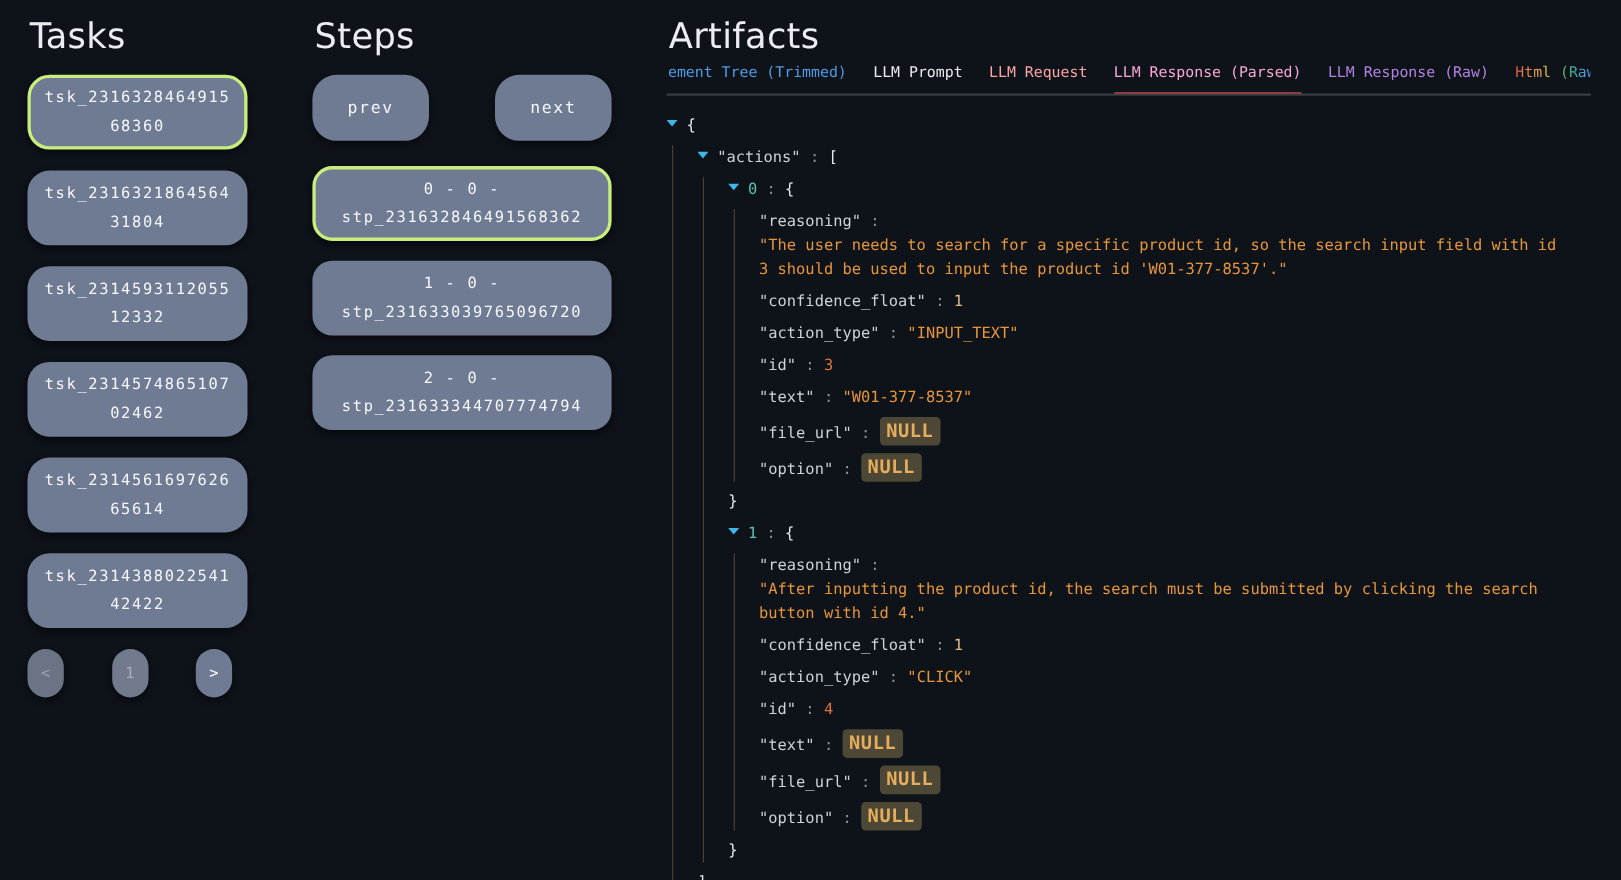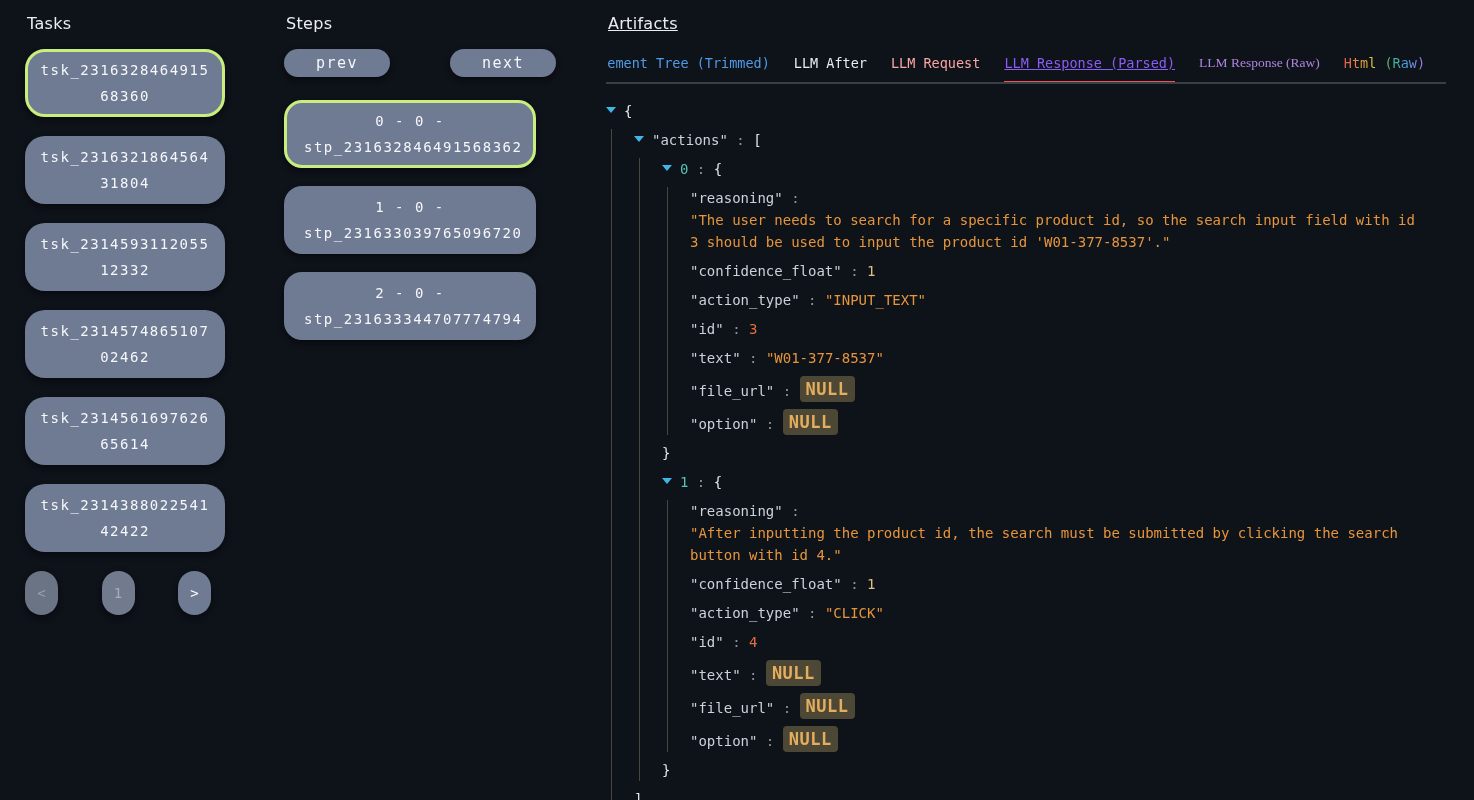--- a/index.html
+++ b/index.html
@@ -6,21 +6,21 @@
   html,body { margin:0; padding:0; }
   body {
     width:1474px; height:800px; overflow:hidden;
     background:#0e1219; color:#e8ebef;
     font-family:"DejaVu Sans Mono", monospace;
   }
   .col { position:absolute; top:0; }
   .col h1 {
     margin:14px 0 16px 2px;
     font-family:"DejaVu Sans", sans-serif;
-    font-weight:500; font-size:16px; color:#eaedf2; letter-spacing:.3px;
+    font-weight:500; font-size:32px; color:#eaedf2; letter-spacing:.3px;
   }
   
   .btn {
     display:block; border:none; cursor:pointer;
     background:#6f7b93; color:#f5f7fa;
     font-family:"DejaVu Sans Mono", monospace;
     font-size:14px; letter-spacing:1.5px; line-height:26px;
     box-shadow:0 3px 6px rgba(0,0,0,.45);
     text-align:center;
   }
@@ -28,27 +28,27 @@
   .task-btn { width:200px; padding:8px 13px; border-radius:20px; word-break:break-all; margin-bottom:19px; }
   .task-btn.selected { border:3px solid #c8ee7e; padding:5px 10px; }
   .pagination { display:flex; justify-content:space-between; width:186px; margin-top:1px; }
   .page-btn { width:33px; height:44px; border-radius:17px; padding:0; font-size:14px; letter-spacing:0; }
   .page-btn.prev { background:#6a7484; color:#98a1af; }
   .page-btn.current { background:#717b8d; color:#a6aebd; }
   .page-btn.nextp { background:#6f7b93; color:#ffffff; }
 
   .steps-col { left:284px; width:272px; }
   .stepnav { display:flex; justify-content:space-between; width:272px; margin-bottom:23px; }
-  .pill { width:106px; height:28px; border-radius:22px; font-size:15px; }
-  .step-btn { width:252px; padding:8px 20px; border-radius:18px; margin-bottom:18px; }
+  .pill { width:106px; height:60px; border-radius:22px; font-size:15px; }
+  .step-btn { width:272px; padding:8px 20px; border-radius:18px; margin-bottom:18px; }
   .step-btn.selected { border:3px solid #c8ee7e; padding:5px 17px; }
 
   
   .artifacts-col { left:606px; width:840px; }
-  .artifacts-col h1 { margin-bottom:22px;text-decoration:underline; }
+  .artifacts-col h1 { margin-bottom:6px; }
   .tabs {
     display:flex; gap:24px; align-items:flex-end;
     border-bottom:2px solid #3a3e45;
     font-size:13.5px; white-space:nowrap; overflow:hidden;
   }
   .tab { padding-bottom:10px; border-bottom:3px solid transparent; margin-bottom:-2px; cursor:pointer; }
   .tab:first-child { margin-left:-15px; }
   .tab.active { border-bottom-color:#f2544d; }
   .tab.rainbow {
     background:linear-gradient(90deg,#e25d50 0%,#e89b3d 22%,#e8d23d 38%,#43b581 58%,#4f9be6 78%,#a879e0 100%);
@@ -106,24 +106,24 @@
       <button class="btn step-btn selected">0 - 0 - stp_231632846491568362</button>
       <button class="btn step-btn">1 - 0 - stp_231633039765096720</button>
       <button class="btn step-btn">2 - 0 - stp_231633344707774794</button>
     </div>
 </div>
 
 <div class="col artifacts-col">
   <h1>Artifacts</h1>
   <div class="tabs" id="tabs">
       <div class="tab" style="color: rgb(79, 155, 230);">Element Tree (Trimmed)</div>
-      <div class="tab" style="color: rgb(233, 236, 239);">LLM After</div>
+      <div class="tab" style="color: rgb(233, 236, 239);">LLM Prompt</div>
       <div class="tab" style="color: #fca5a5;">LLM Request</div>
-      <div class="tab active" style="color: #8b5cf6; text-decoration: underline;">LLM Response (Parsed)</div>
-      <div class="tab" style="color: rgb(177, 131, 224); font-family: Liberation Serif, serif;">LLM Response (Raw)</div>
+      <div class="tab active" style="color: #f9a8d4;">LLM Response (Parsed)</div>
+      <div class="tab" style="color: rgb(177, 131, 224);">LLM Response (Raw)</div>
       <div class="tab rainbow">Html (Raw)</div>
     </div>
   <div class="json-viewer" id="json-viewer">
       <div class="jline"><span class="caret"></span><span class="brace">{</span></div>
       <div class="children">
         <div class="jline"><span class="caret"></span><span class="k">"actions"</span><span class="punc"> : </span><span class="brace">[</span></div>
         <div class="children">
           <div class="jline"><span class="caret"></span><span class="idx">0</span><span class="punc"> : </span><span class="brace">{</span></div>
           <div class="children">
             <div class="jline"><span class="k">"reasoning"</span><span class="punc"> :</span><div class="strblock str">"The user needs to search for a specific product id, so the search input field with id 3 should be used to input the product id 'W01-377-8537'."</div></div>

